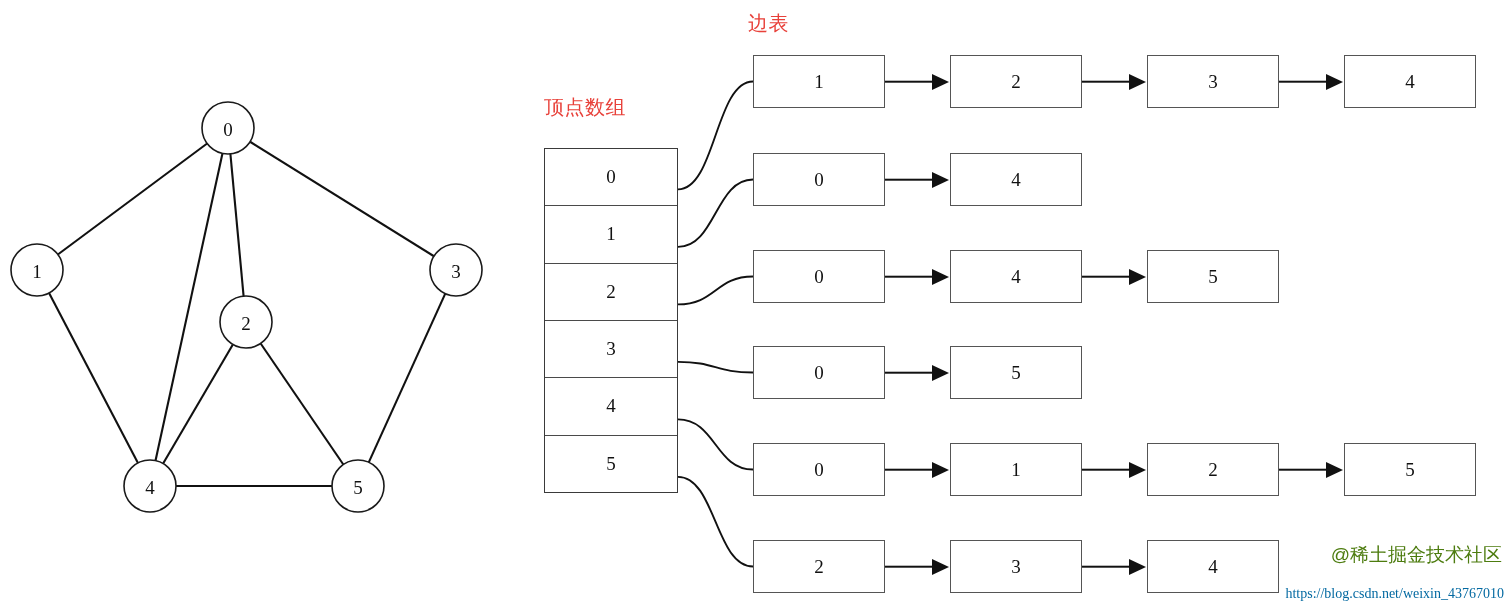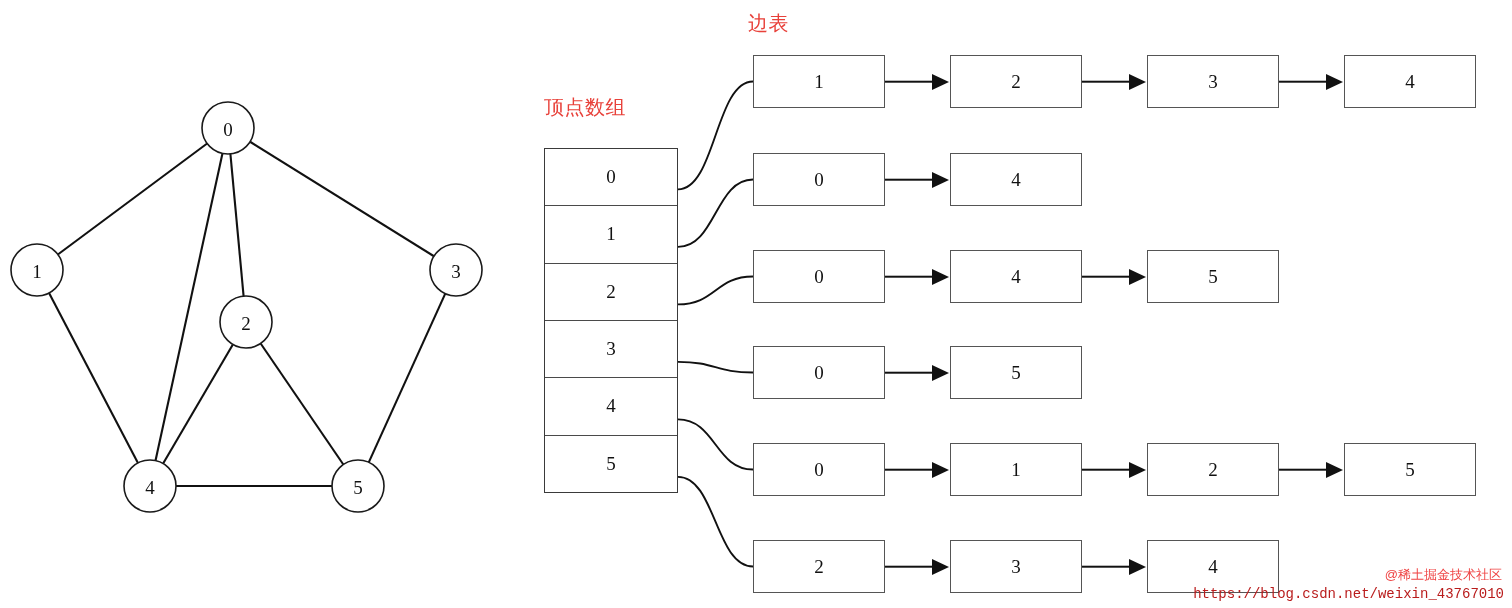--- a/index.html
+++ b/index.html
@@ -150,32 +150,32 @@
     height: 0;
     border-top: 8px solid transparent;
     border-bottom: 8px solid transparent;
     border-left: 17px solid #111111;
   }
 
   
   #watermark {
     position: absolute;
     right: 10px;
-    bottom: 24px;
-    color: #ef4444;
+    bottom: 40px;
+    color: #4d7c0f;
     font-family: "Liberation Sans", "DejaVu Sans", sans-serif;
-    font-size: 13px;
+    font-size: 19px;
     white-space: nowrap;
   }
   #watermark-url {
     position: absolute;
     right: 8px;
     bottom: 6px;
-    color: #b91c1c;
-    font-family: Liberation Mono, monospace;
+    color: #0369a1;
+    font-family: Liberation Serif, serif;
     font-size: 14px;
     white-space: nowrap;
   }
 </style>
 </head>
 <body>
 
 <div id="root">
 
   <div id="graph-panel">

